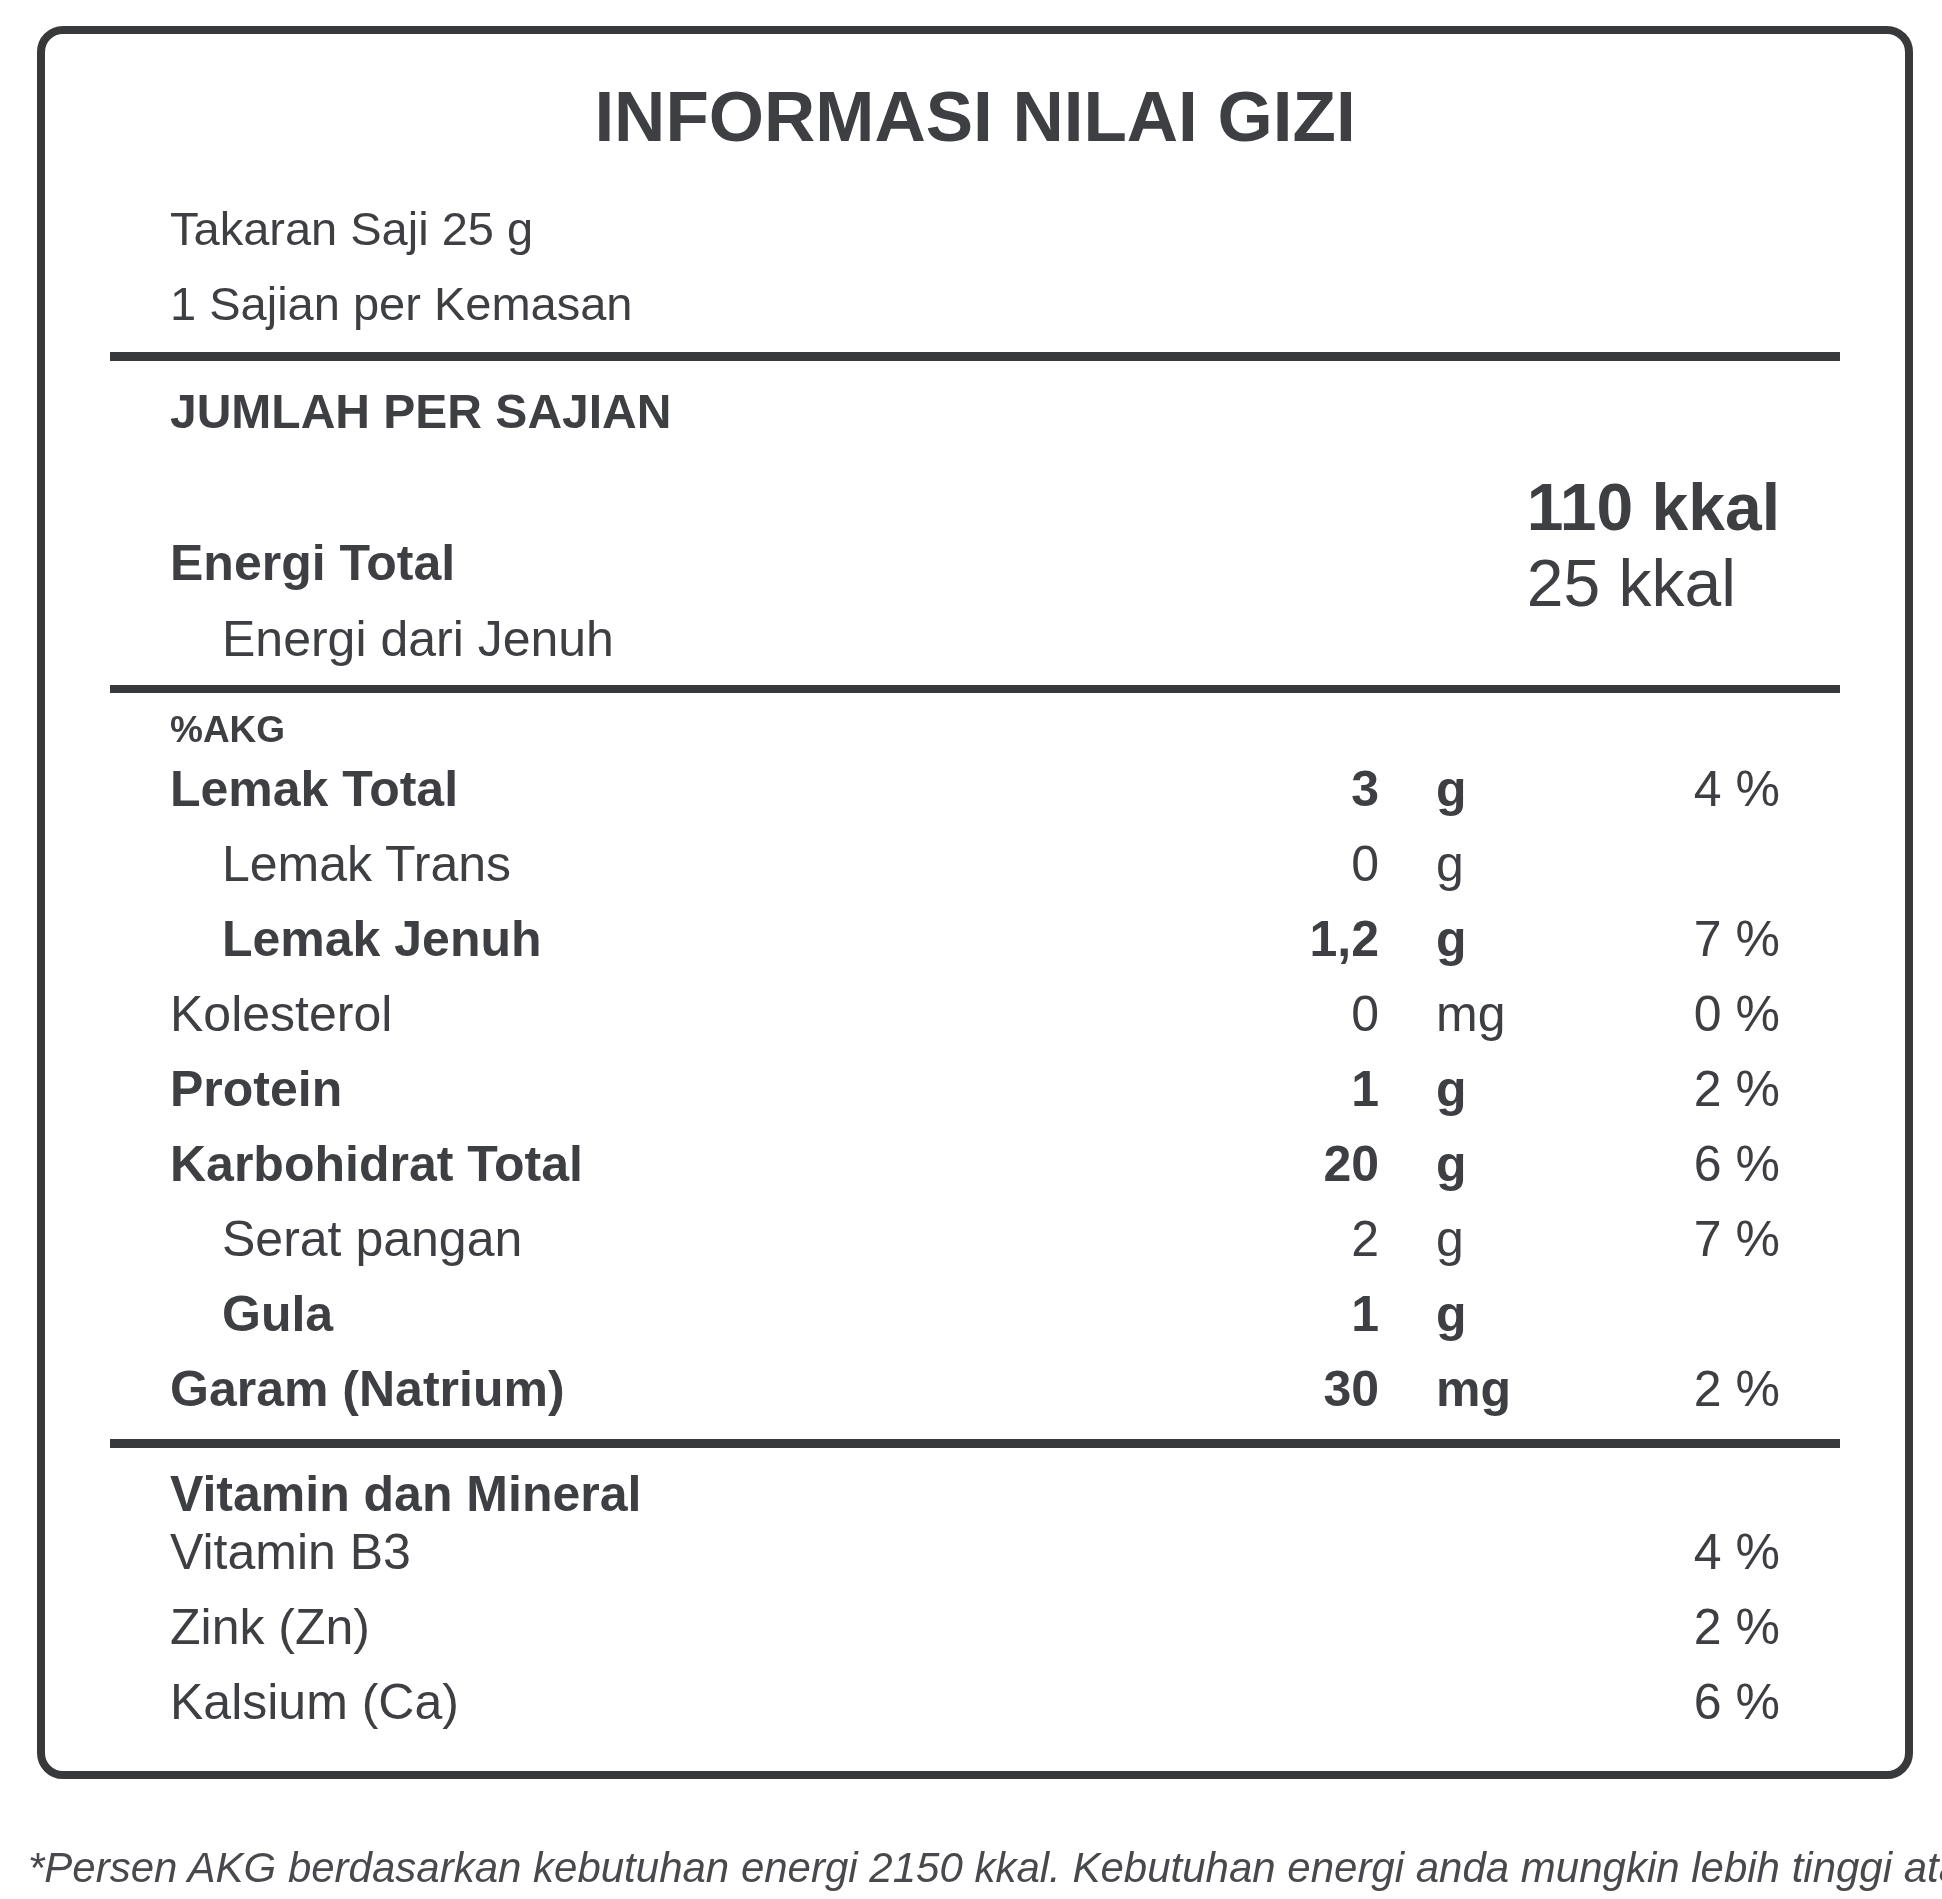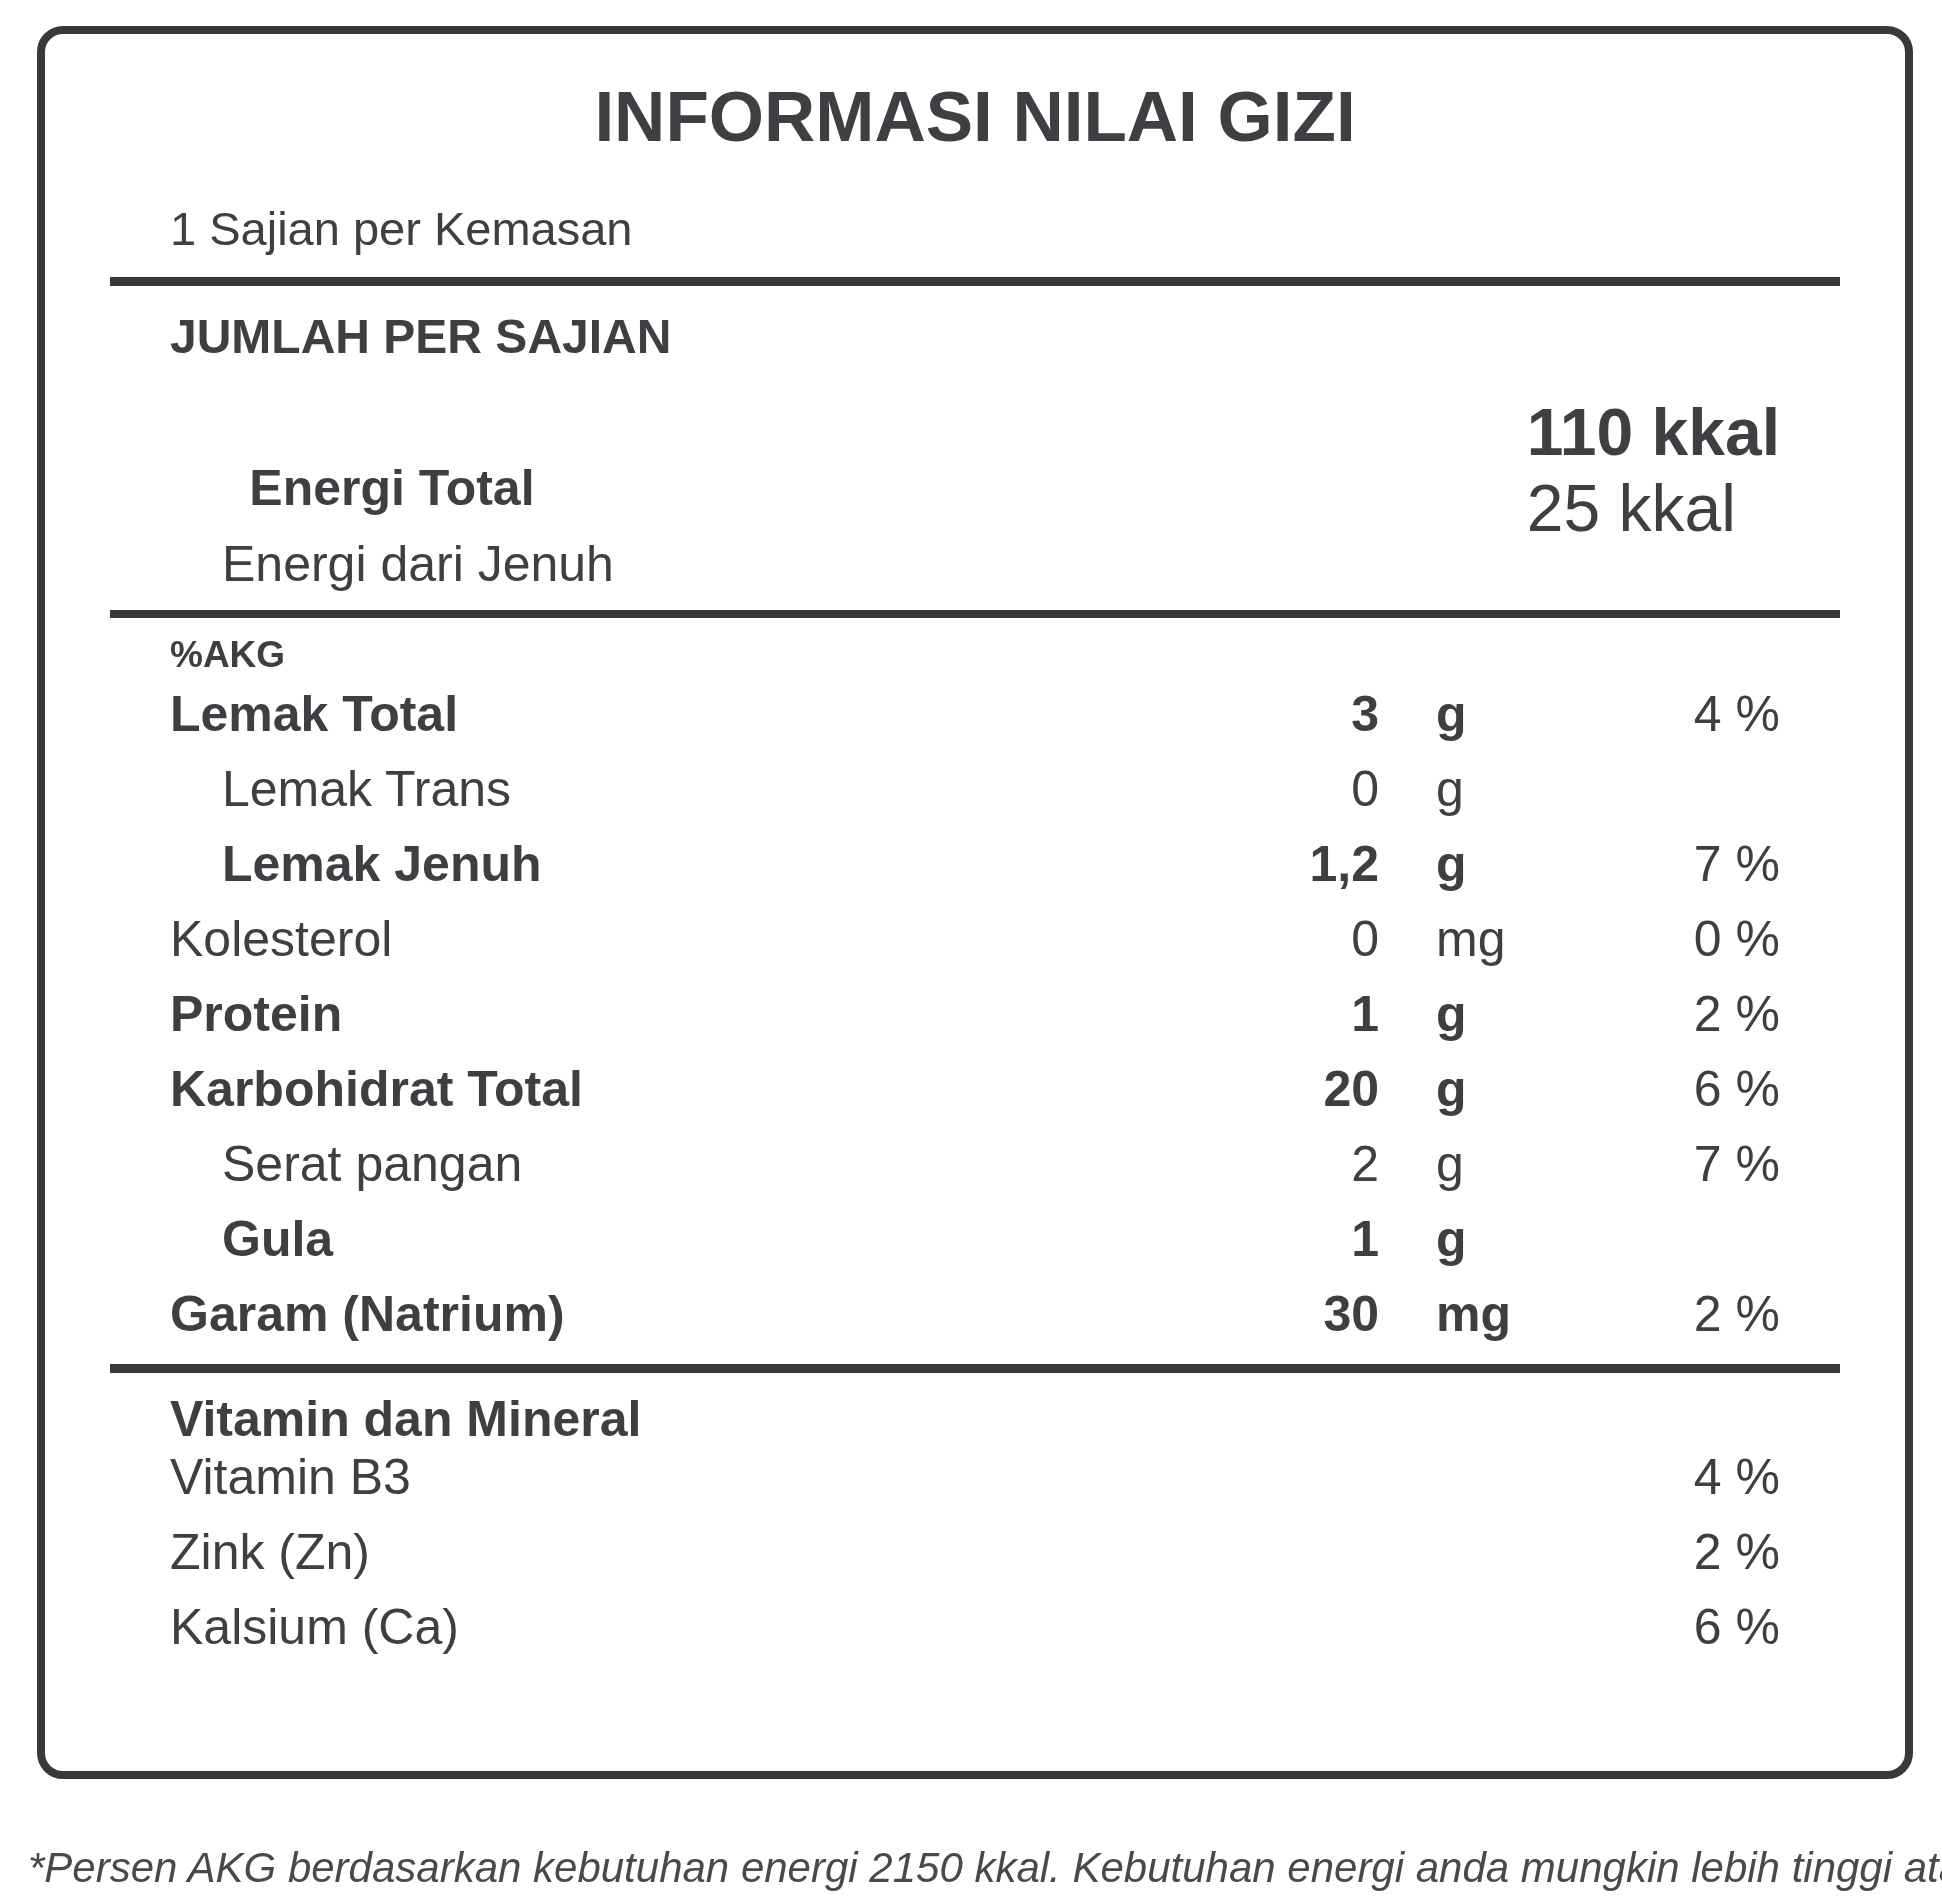--- a/index.html
+++ b/index.html
@@ -49,21 +49,21 @@
   .section-header {
     margin-top: 24px; padding: 0 60px;
     font-size: 48px; font-weight: 700; line-height: 54px;
     white-space: nowrap;
   }
 
   .energy-block {
     margin-top: 30px; padding: 0 60px;
     display: flex; justify-content: space-between; align-items: flex-start;
   }
-  .energy-labels { margin-top: 56px; font-size: 50px; line-height: 76px; text-align: center; }
+  .energy-labels { margin-top: 56px; font-size: 50px; line-height: 76px; }
   .energy-label-main { font-weight: 700; white-space: nowrap; }
   .energy-label-sub { padding-left: 52px; white-space: nowrap; }
   .energy-values { text-align: left; font-size: 66px; line-height: 76px; }
   .energy-value-main { font-weight: 700; white-space: nowrap; }
   .energy-value-sub { font-weight: 400; white-space: nowrap; }
 
   .akg-header {
     margin-top: 15px; padding: 0 60px;
     font-size: 37px; font-weight: 700; line-height: 43px;
     text-align: left; white-space: nowrap;
@@ -111,20 +111,21 @@
 <body>
 
 <div class="stage">
 
   <div class="card">
     <div class="inner">
 
       <div class="title">INFORMASI NILAI GIZI</div>
 
       <div class="serving">
+        <div>Takaran Saji 25 g</div>
         <div>1 Sajian per Kemasan</div>
       </div>
 
       <hr class="rule rule-1">
 
       <div class="section-header">JUMLAH PER SAJIAN</div>
 
       <div class="energy-block">
         <div class="energy-labels">
           <div class="energy-label-main">Energi Total</div>

